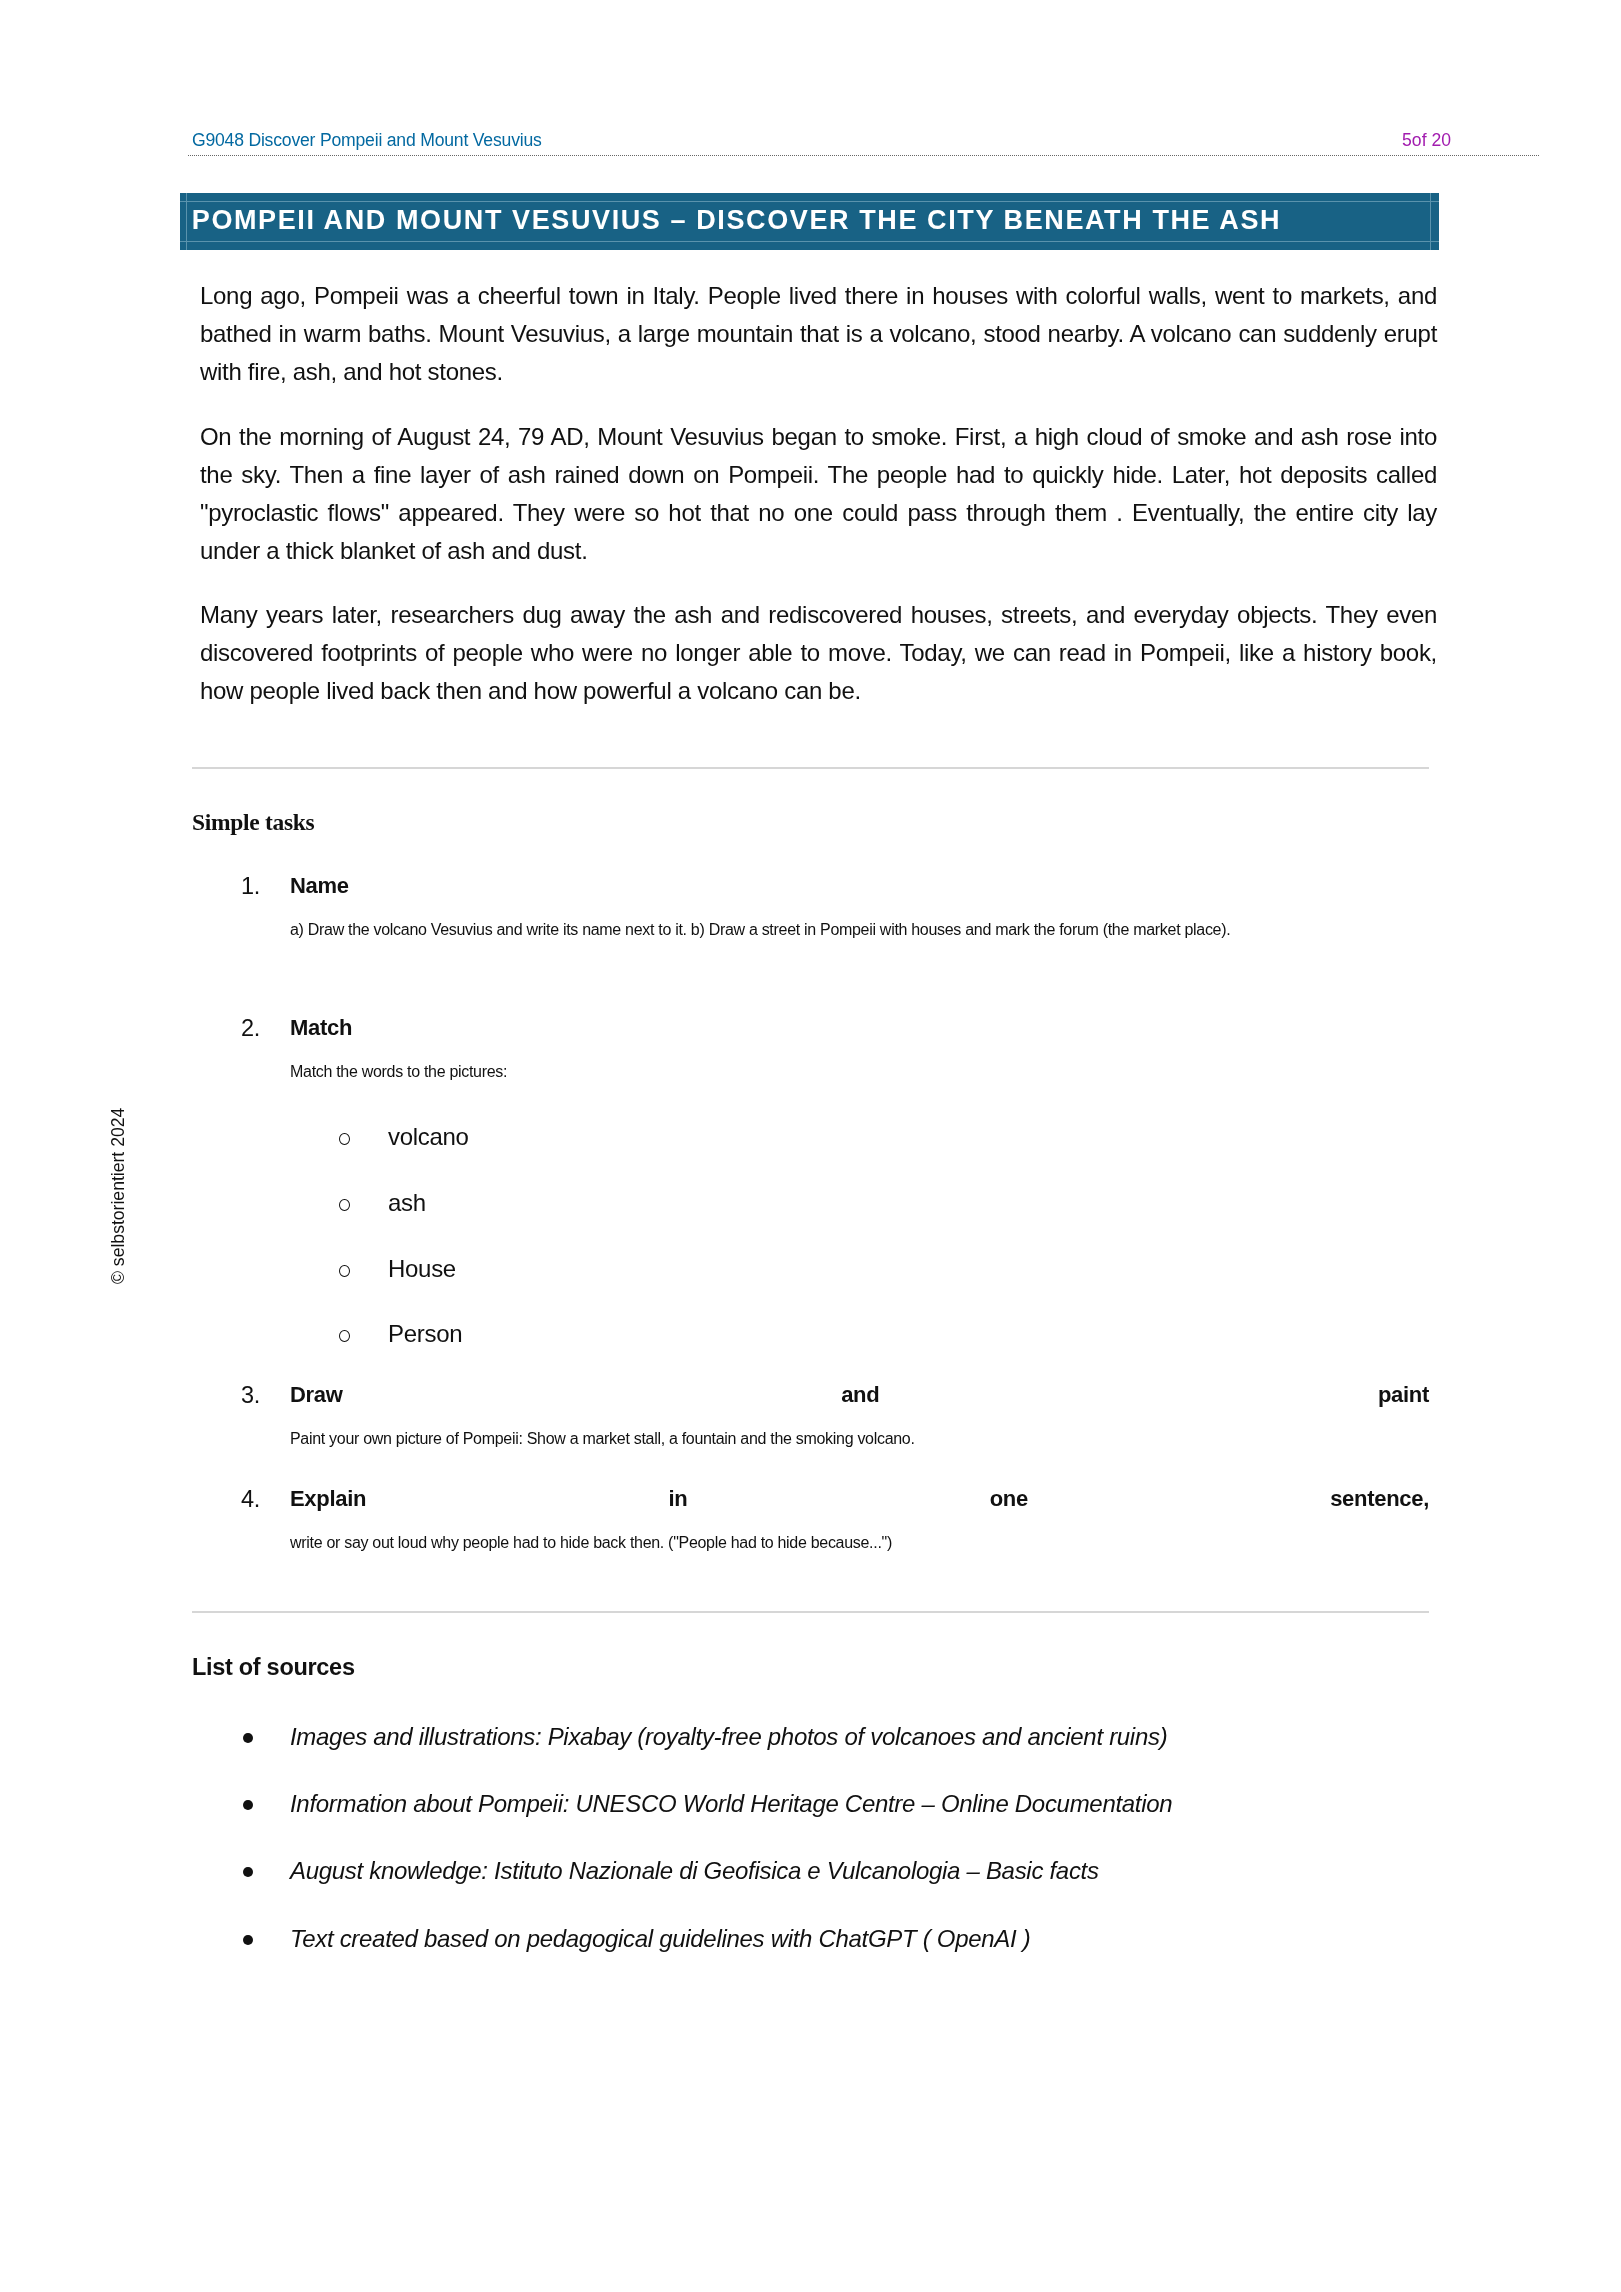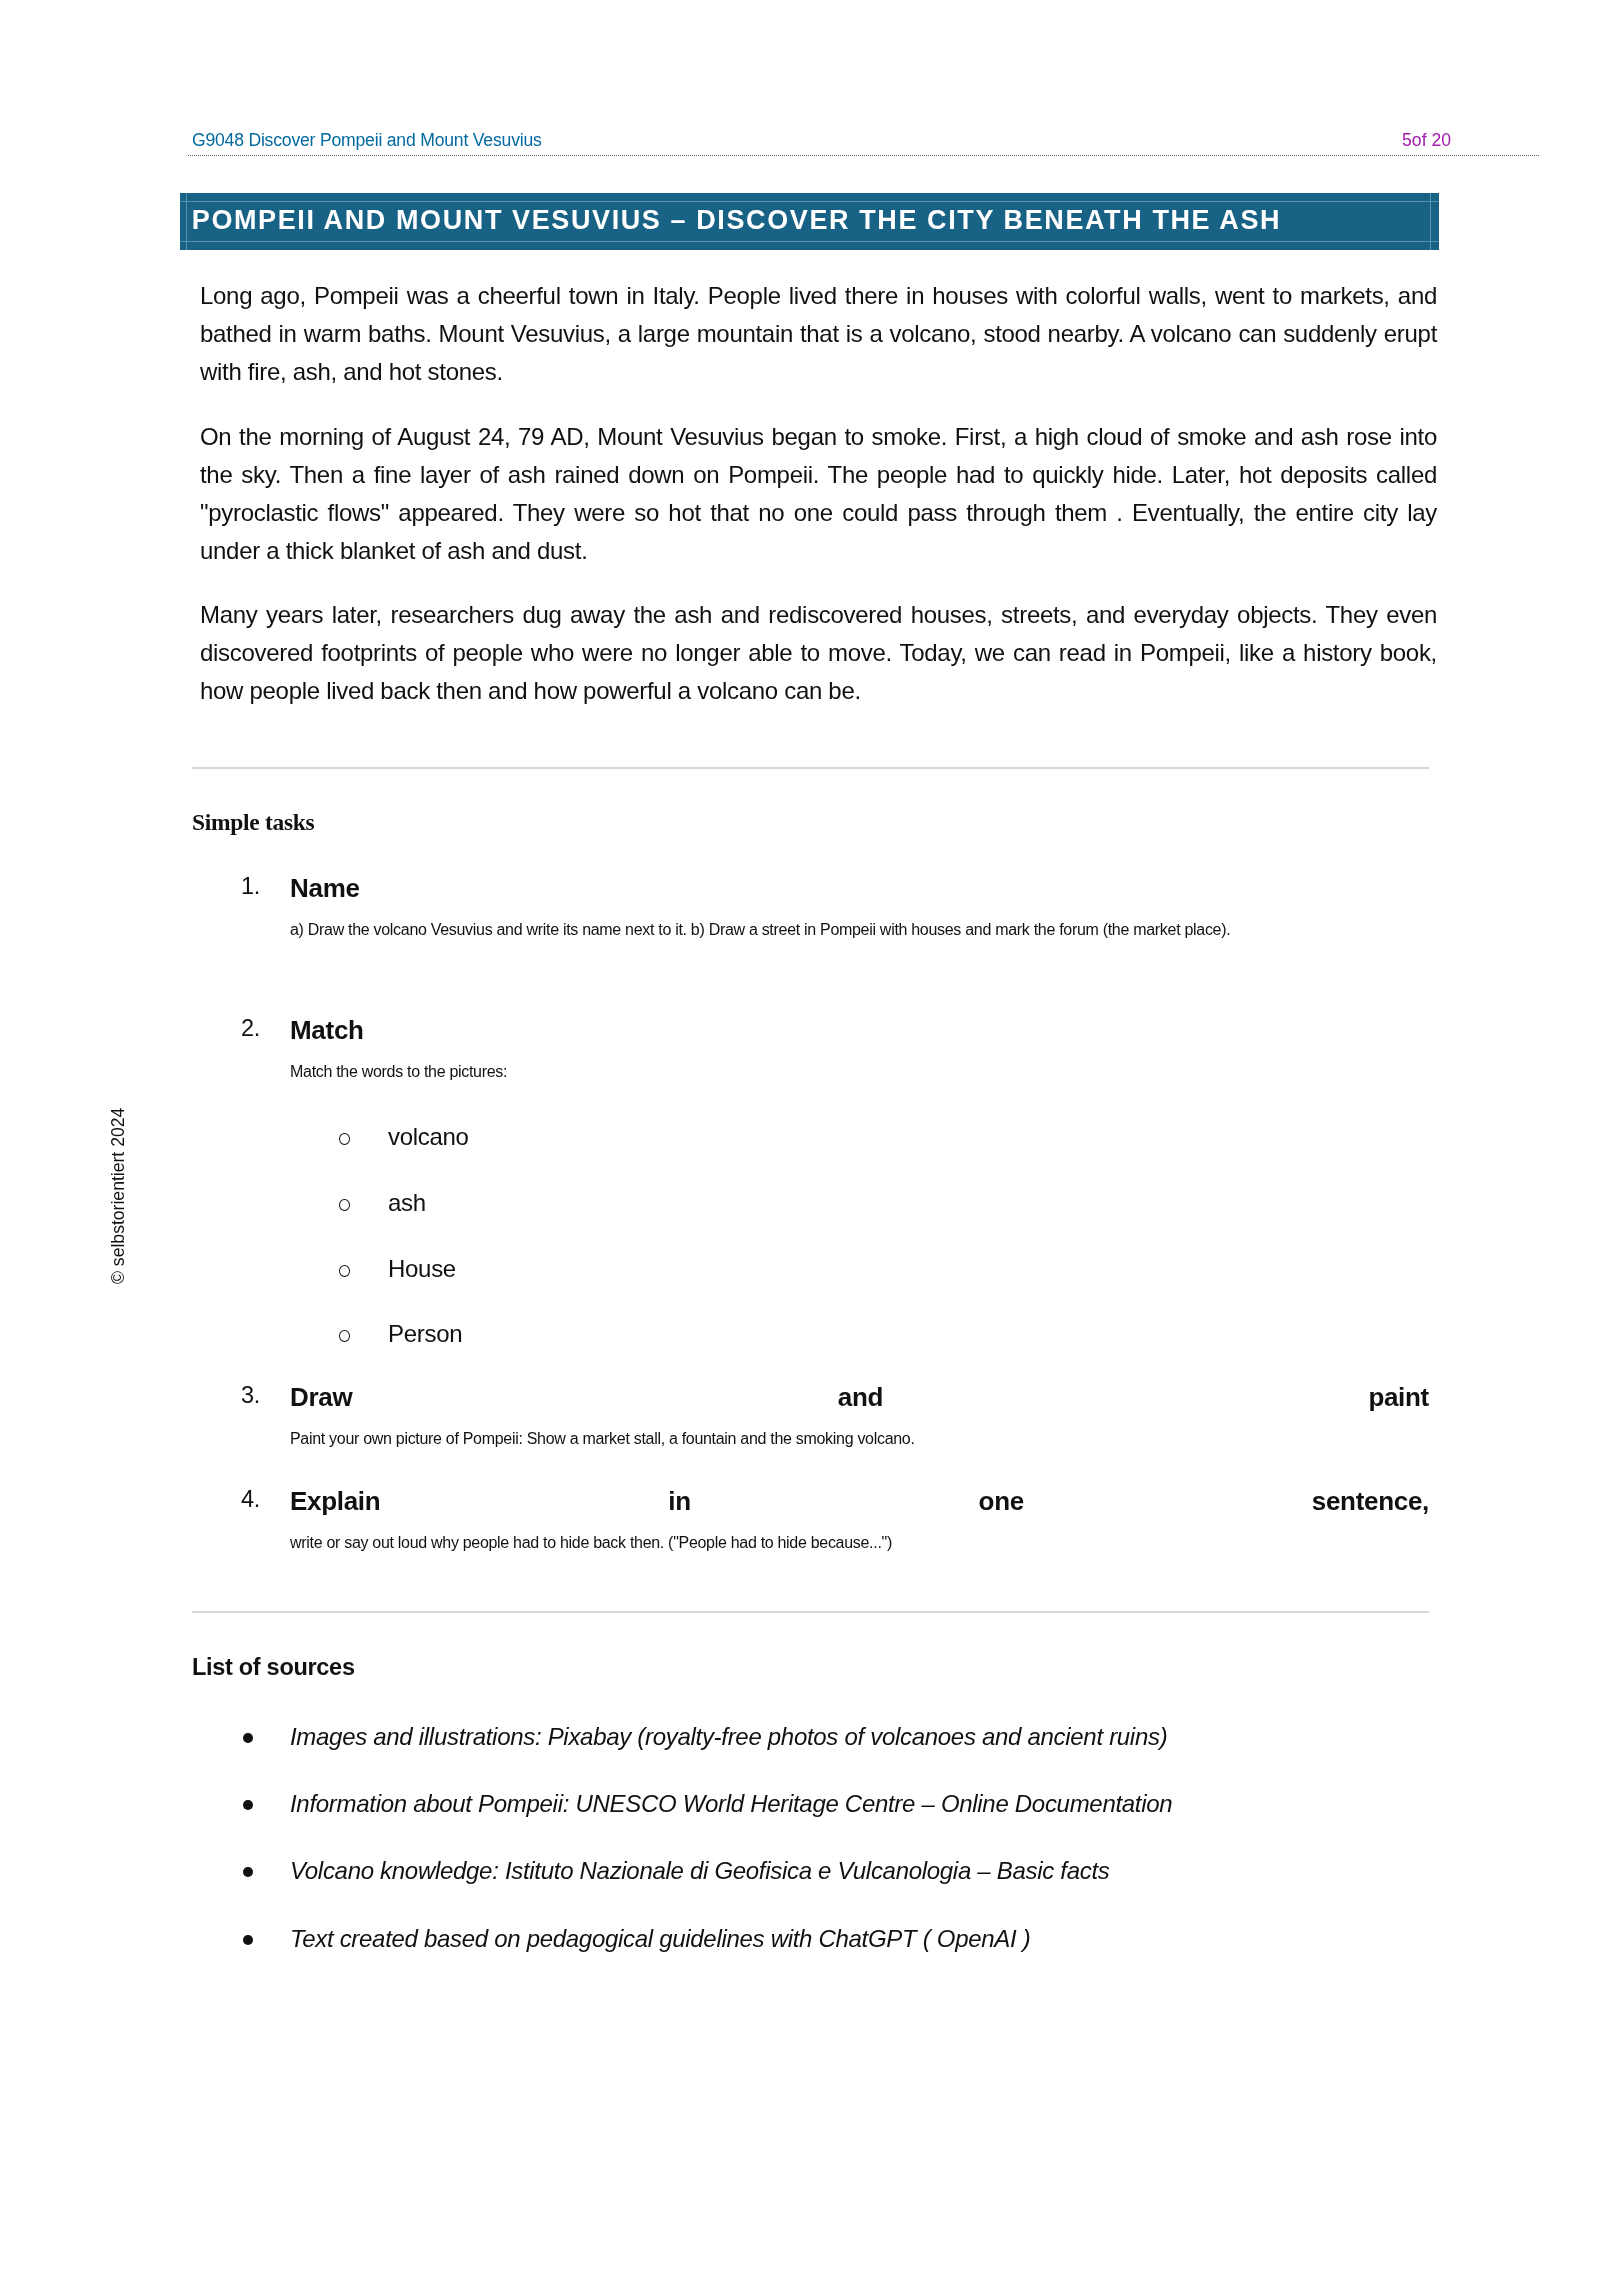--- a/index.html
+++ b/index.html
@@ -111,21 +111,21 @@
       left: 0;
       top: 0;
       font-size: 23.5px;
       letter-spacing: -0.3px;
     }
     .task-title {
       position: absolute;
       left: 49px;
       right: 0;
       top: 0;
-      font-size: 26px;
+      font-size: 22px;
       font-weight: bold;
       letter-spacing: -0.3px;
       white-space: nowrap;
     }
     .task-title.spread {
       display: flex;
       justify-content: space-between;
     }
     .task-body {
       position: absolute;
@@ -271,21 +271,21 @@
 <div class="source-item" style="top: 1723px;">
   <span class="source-bullet"></span>
   <span class="source-label">Images and illustrations: Pixabay (royalty-free photos of volcanoes and ancient ruins)</span>
 </div>
 <div class="source-item" style="top: 1790px;">
   <span class="source-bullet"></span>
   <span class="source-label">Information about Pompeii: UNESCO World Heritage Centre – Online Documentation</span>
 </div>
 <div class="source-item" style="top: 1857px;">
   <span class="source-bullet"></span>
-  <span class="source-label">Volcano knowledge: Istituto Nazionale di Geofisica e Vulcanologia – Basic facts</span>
+  <span class="source-label">August knowledge: Istituto Nazionale di Geofisica e Vulcanologia – Basic facts</span>
 </div>
 <div class="source-item" style="top: 1925px;">
   <span class="source-bullet"></span>
   <span class="source-label">Text created based on pedagogical guidelines with ChatGPT ( OpenAI )</span>
 </div>
 
 <div class="side-copyright">© selbstorientiert 2024</div>
 
 
 </body></html>

